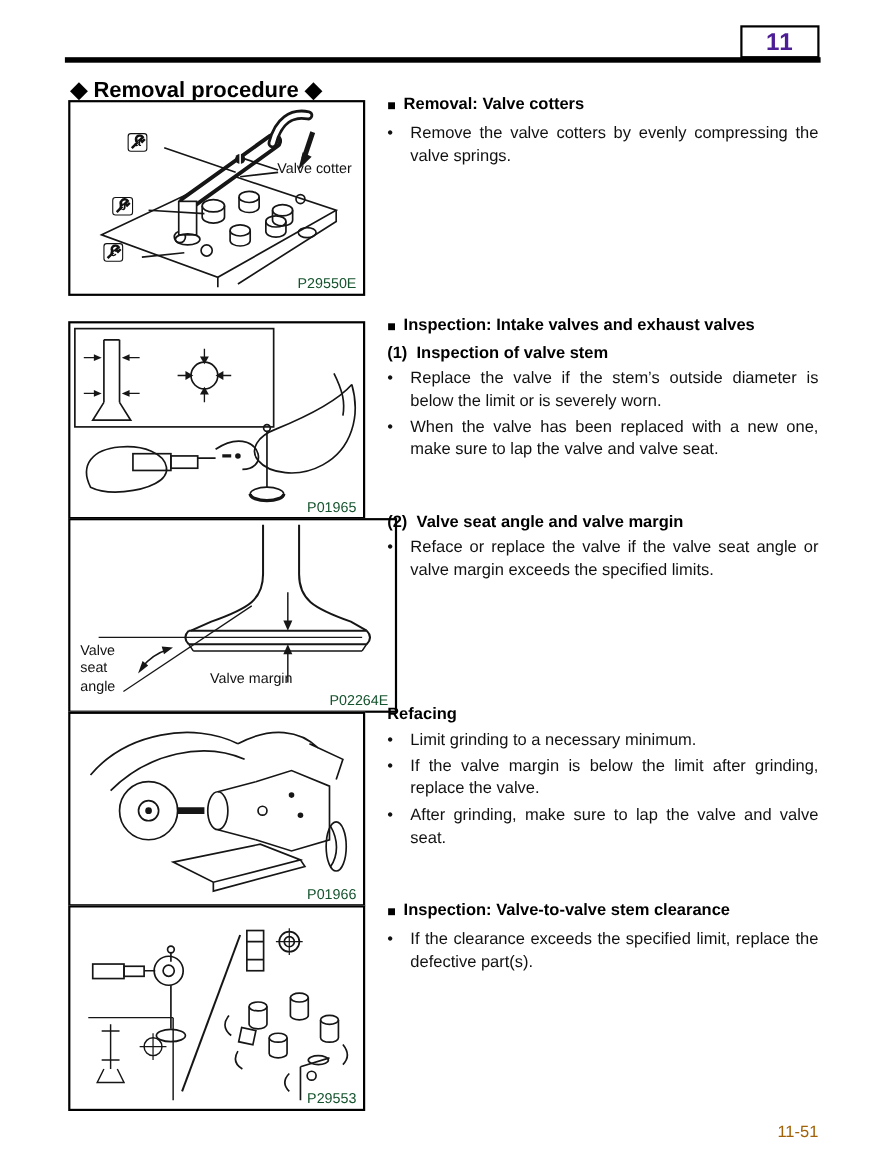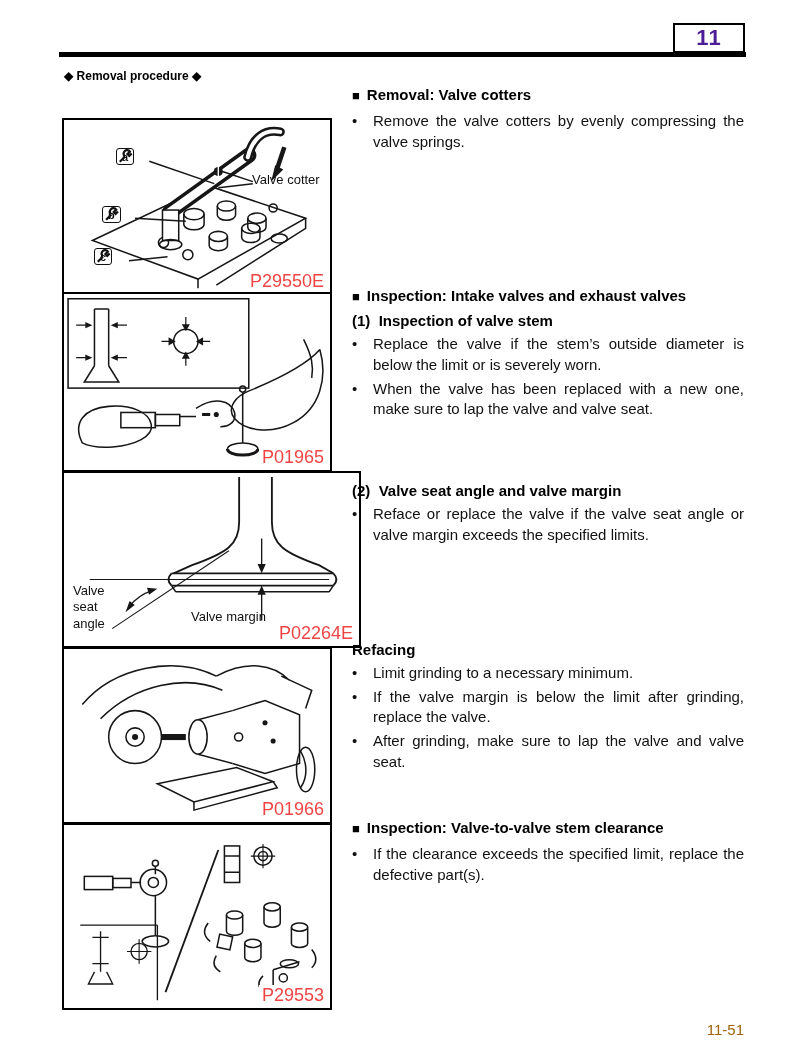--- a/index.html
+++ b/index.html
@@ -9,29 +9,29 @@
   }
   
   .chapter-tab {
     position:absolute; left:673px; top:23px; width:68px; height:26px;
     border:2.5px solid #000; display:flex; align-items:center; justify-content:center;
     font-size:22px; font-weight:700; color:#4c1d95; letter-spacing:1px;
   }
   .top-rule { position:absolute; left:59px; top:52px; width:687px; height:4.5px; background:#000; }
   
   .proc-heading {
-    position:absolute; left:64px; font-size:12px; font-weight:700; color:#000; white-space:pre;
+    position:absolute; left:64px; font-size:20px; font-weight:700; color:#000; white-space:pre;
   }
   
   .figbox {
     position:absolute; left:62px; width:266px; border:2px solid #000; background:#fff;
   }
   .figbox svg { position:absolute; left:0; top:0; width:100%; height:100%; }
   .fig-code {
-    position:absolute; right:6px; bottom:2px; font-size:18px; color:#ef4444; background:#fff; padding-left:3px;
+    position:absolute; right:6px; bottom:2px; font-size:13px; color:#14532d; background:#fff; padding-left:3px;
   }
   .fig-label { position:absolute; font-size:13px; color:#111; line-height:1.25; background:transparent; }
   .tool-tag {
     position:absolute; display:flex; align-items:center; gap:3px;
     border:1.7px solid #111; border-radius:3px; padding:0 5px; height:15px;
     font-size:11px; font-weight:700; background:#fff; color:#111;
   }
   
   .rcol { position:absolute; left:352px; width:392px; }
   .section-title { display:flex; gap:7px; font-size:15px; font-weight:700; color:#000; margin-bottom:5px; }
@@ -48,21 +48,21 @@
 
 <div class="page">
 
   <div class="chapter-tab">
     <span>11</span>
   </div>
   <div class="top-rule"></div>
 
   <div class="proc-heading" style="top:69px;">◆ Removal procedure ◆</div>
 
-  <div class="figbox" style="top:91px; height:174px;margin-top:27px;">
+  <div class="figbox" style="top:91px; height:174px;">
     <svg viewBox="0 0 262 170">
       <g stroke="#161616" fill="none" stroke-width="1.5">
         <path d="M28,118 L142,64 L238,96 L132,156 Z"></path>
         <path d="M132,156 L132,165 M238,96 L238,106 L150,162"></path>
         <ellipse cx="128" cy="92" rx="10" ry="5.5"></ellipse>
           <path d="M118,92 v10 M138,92 v10 M118,102 a10,5.5 0 0,0 20,0"></path>
         <ellipse cx="160" cy="84" rx="9" ry="5"></ellipse>
           <path d="M151,84 v9 M169,84 v9 M151,93 a9,5 0 0,0 18,0"></path>
         <ellipse cx="190" cy="96" rx="9" ry="5"></ellipse>
           <path d="M181,96 v9 M199,96 v9 M181,105 a9,5 0 0,0 18,0"></path>
@@ -254,21 +254,21 @@
       <span class="bullet-glyph">•</span>
       <span class="bullet-text">Replace the valve if the stem’s outside diameter is below the limit or is severely worn.</span>
     </div>
     <div class="bullet-row">
       <span class="bullet-glyph">•</span>
       <span class="bullet-text">When the valve has been replaced with a new one, make sure to lap the valve and valve seat.</span>
     </div>
   </div>
 
   <div class="rcol" style="top:466px;">
-    <div class="sub-heading" style="margin-top:16px;">(2)  Valve seat angle and valve margin</div>
+    <div class="sub-heading" style="margin-top:0;">(2)  Valve seat angle and valve margin</div>
     <div class="bullet-row">
       <span class="bullet-glyph">•</span>
       <span class="bullet-text">Reface or replace the valve if the valve seat angle or valve margin exceeds the specified limits.</span>
     </div>
   </div>
 
   <div class="rcol" style="top:641px;">
     <div class="plain-heading">Refacing</div>
     <div class="bullet-row">
       <span class="bullet-glyph">•</span>

